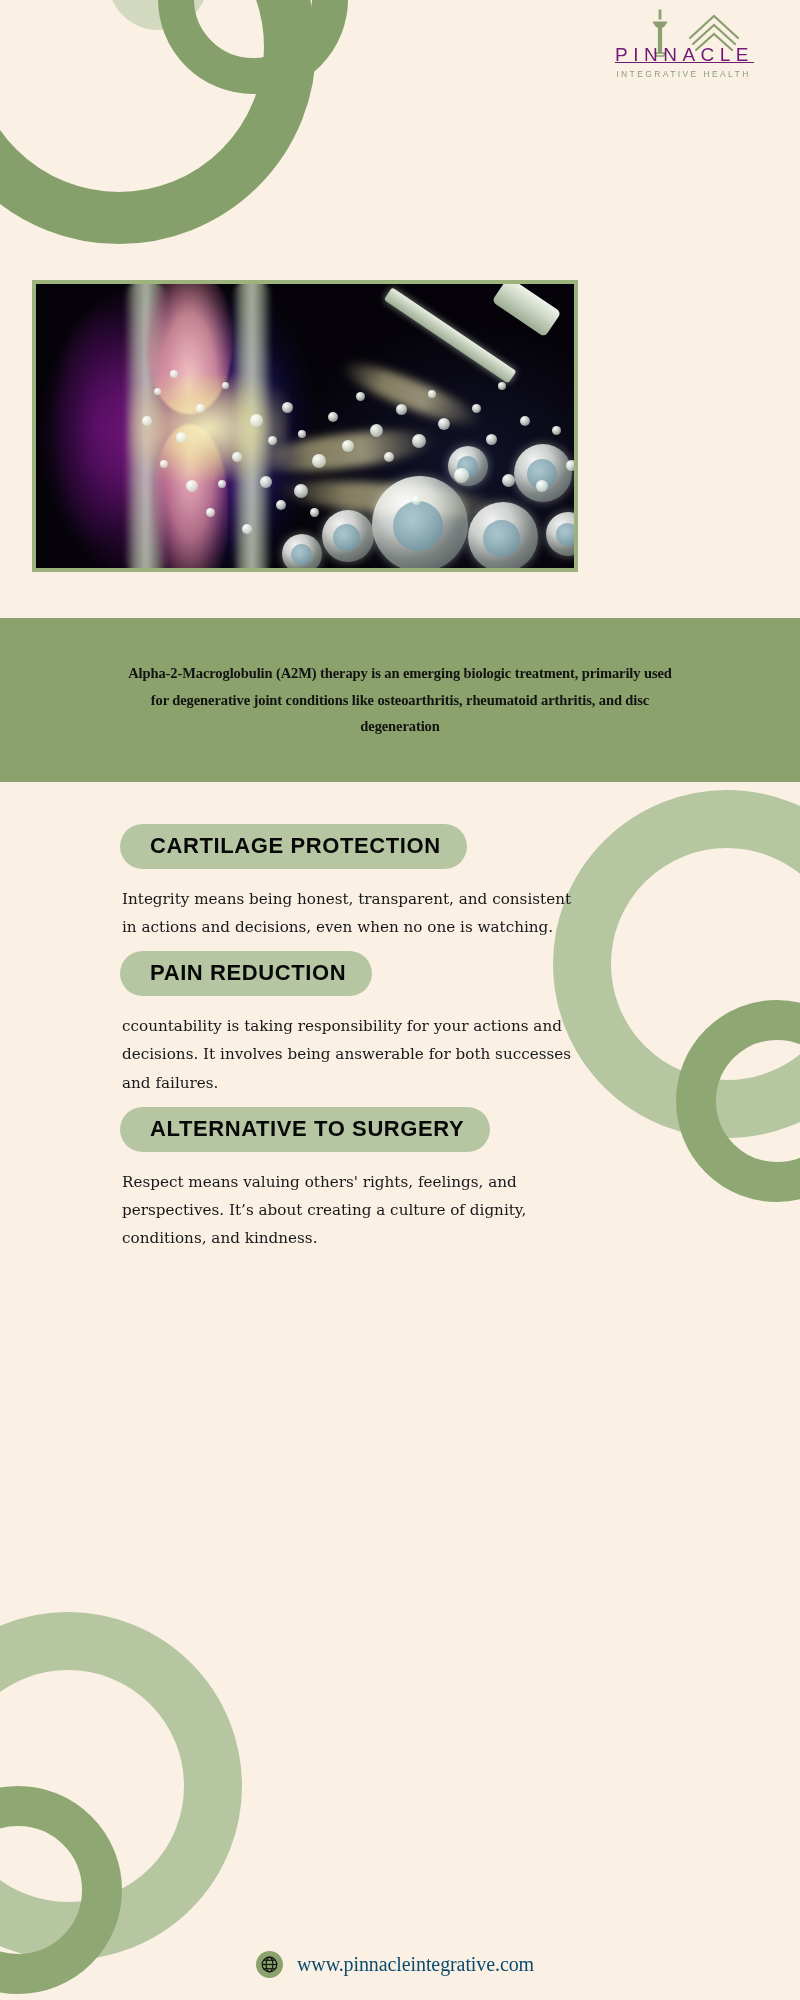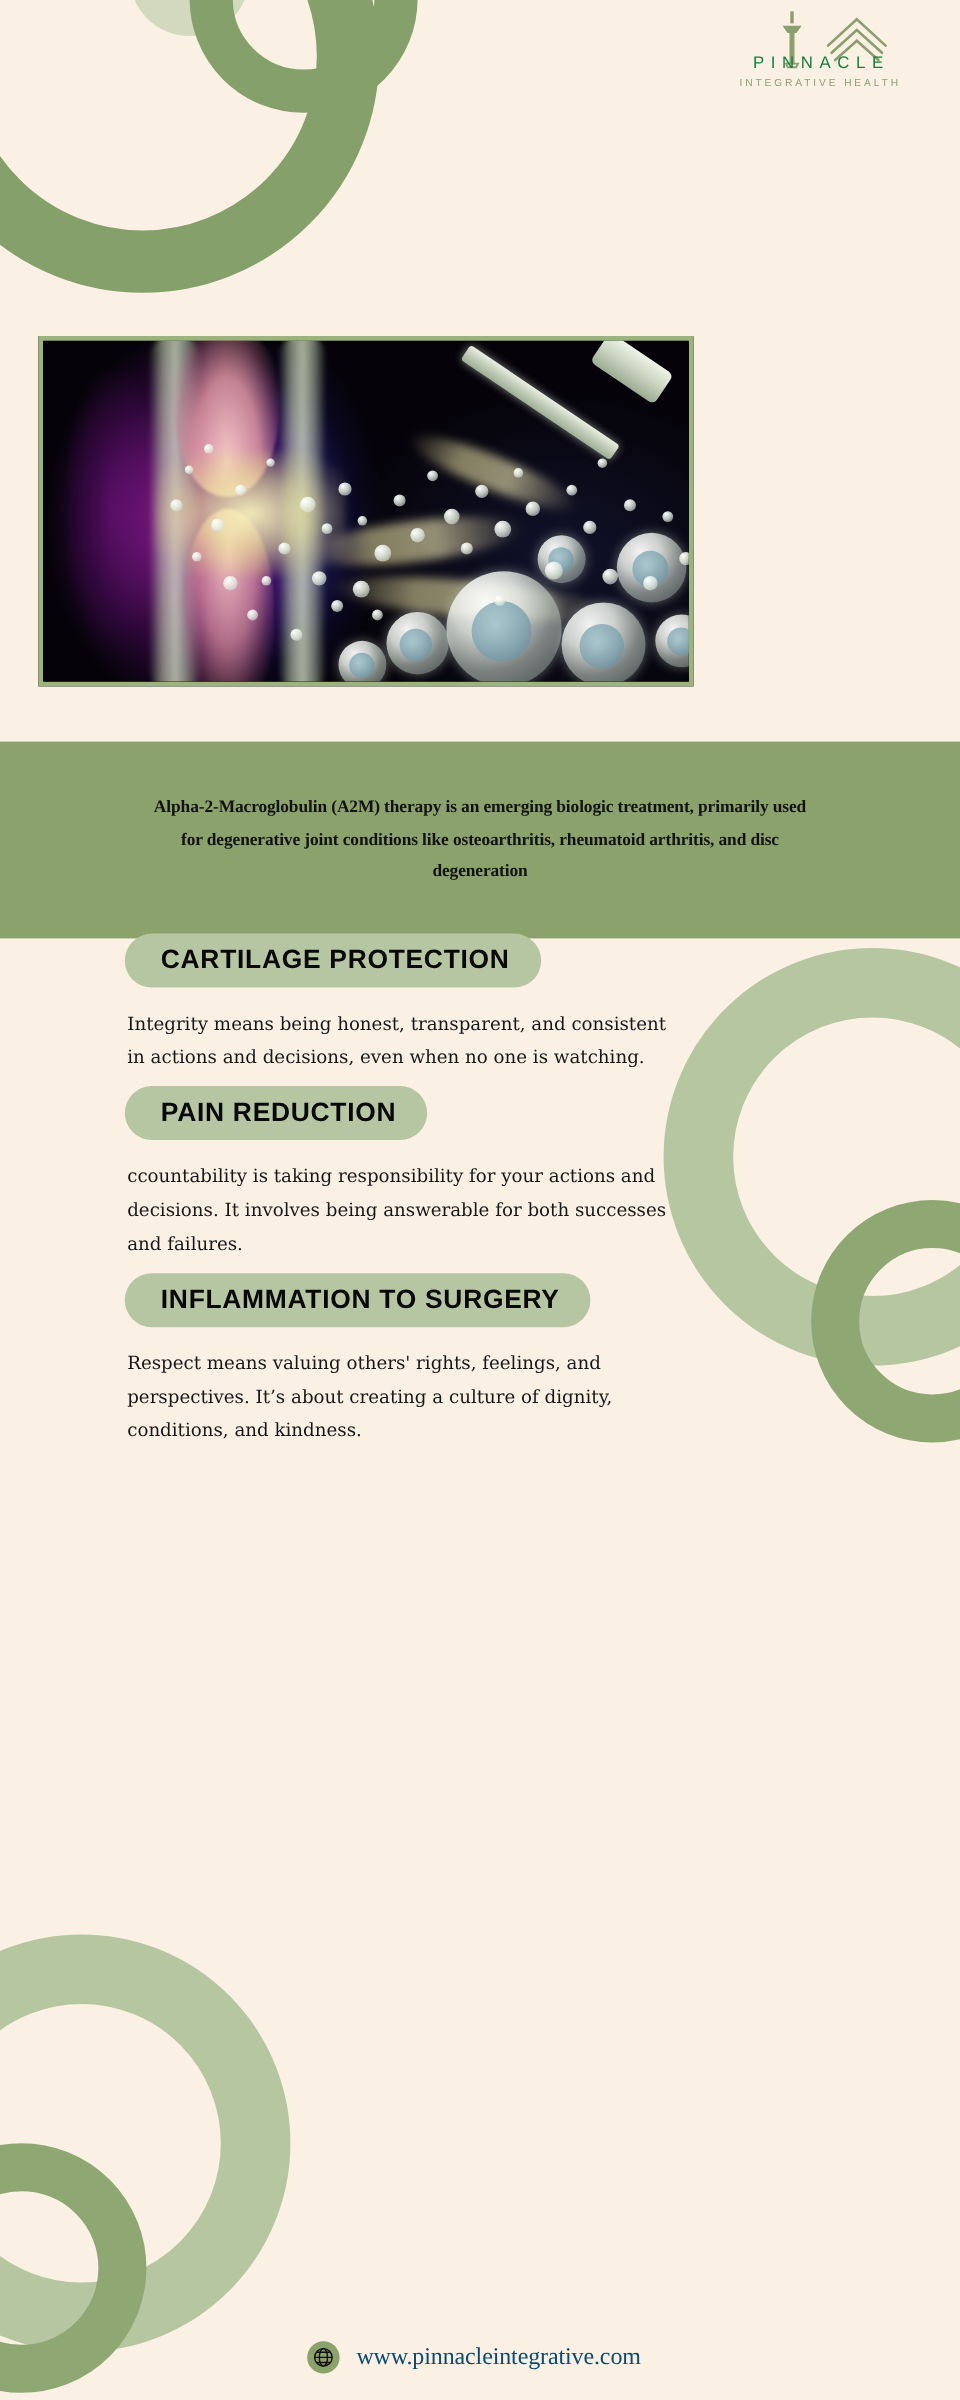--- a/index.html
+++ b/index.html
@@ -71,27 +71,28 @@
     position: absolute;
     right: 18px;
     top: 8px;
     width: 200px;
     text-align: center;
     z-index: 5;
   }
   .logo svg { display: block; margin: 0 auto; }
   .logo-word {
     font-family: "Liberation Sans", sans-serif;
-    font-size: 14px;
+    font-size: 19px;
     letter-spacing: 5.5px;
-    color: #15803d;
+    color: #701a75;
     margin-top: -21px;
     padding-left: 5px;
     line-height: 1;
     font-weight: 400;
+    text-decoration: underline;
   }
   .logo-sub {
     font-family: "Liberation Sans", sans-serif;
     font-size: 8.5px;
     letter-spacing: 2.4px;
     color: #8d9e78;
     margin-top: 5px;
     padding-left: 3px;
   }
 
@@ -231,23 +232,24 @@
     font-weight: bold;
     font-size: 14.5px;
     line-height: 1.85;
     color: #121212;
     letter-spacing: -0.1px;
   }
 
   
   .sections {
     position: absolute;
-    left: 0; top: 778px;
+    left: 0; top: 824px;
     width: 732px;
     z-index: 4;
+    padding-left: 16px;
   }
   .benefit { margin-bottom: 10px; }
   .pill {
     display: inline-block;
     margin-left: 104px;
     background: #b7c6a2;
     border-radius: 40px;
     padding: 11px 26px 12px 30px;
     font-family: "Liberation Sans", sans-serif;
     font-weight: bold;
@@ -401,21 +403,21 @@
   <div class="sections">
     <div class="benefit">
       <div class="pill">CARTILAGE PROTECTION</div>
       <p>Integrity means being honest, transparent, and consistent in actions and decisions, even when no one is watching.</p>
     </div>
     <div class="benefit">
       <div class="pill">PAIN REDUCTION</div>
       <p>ccountability is taking responsibility for your actions and decisions. It involves being answerable for both successes and failures.</p>
     </div>
     <div class="benefit">
-      <div class="pill">INFLAMMATION TO SURGERY</div>
+      <div class="pill">ALTERNATIVE TO SURGERY</div>
       <p>Respect means valuing others' rights, feelings, and perspectives. It’s about creating a culture of dignity, conditions, and kindness.</p>
     </div>
   </div>
 
   <div class="footer">
     <span class="globe">
       <svg width="19" height="19" viewBox="0 0 24 24" fill="none" stroke="#101010" stroke-width="1.5">
         <circle cx="12" cy="12" r="9.2"></circle>
         <ellipse cx="12" cy="12" rx="4.3" ry="9.2"></ellipse>
         <line x1="2.8" y1="12" x2="21.2" y2="12"></line>

